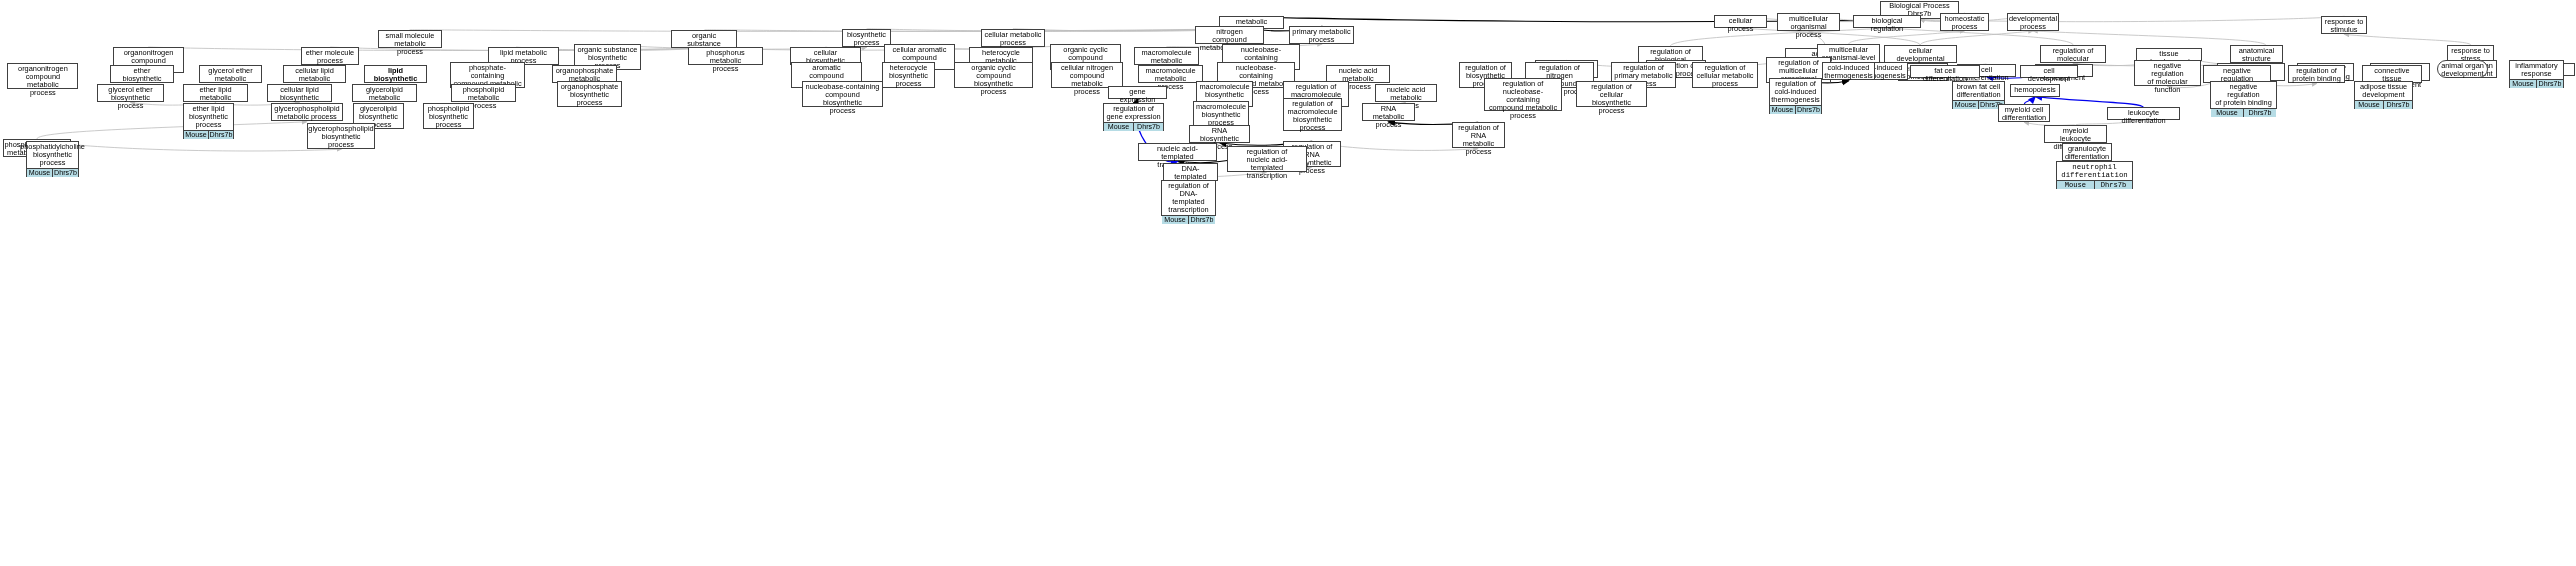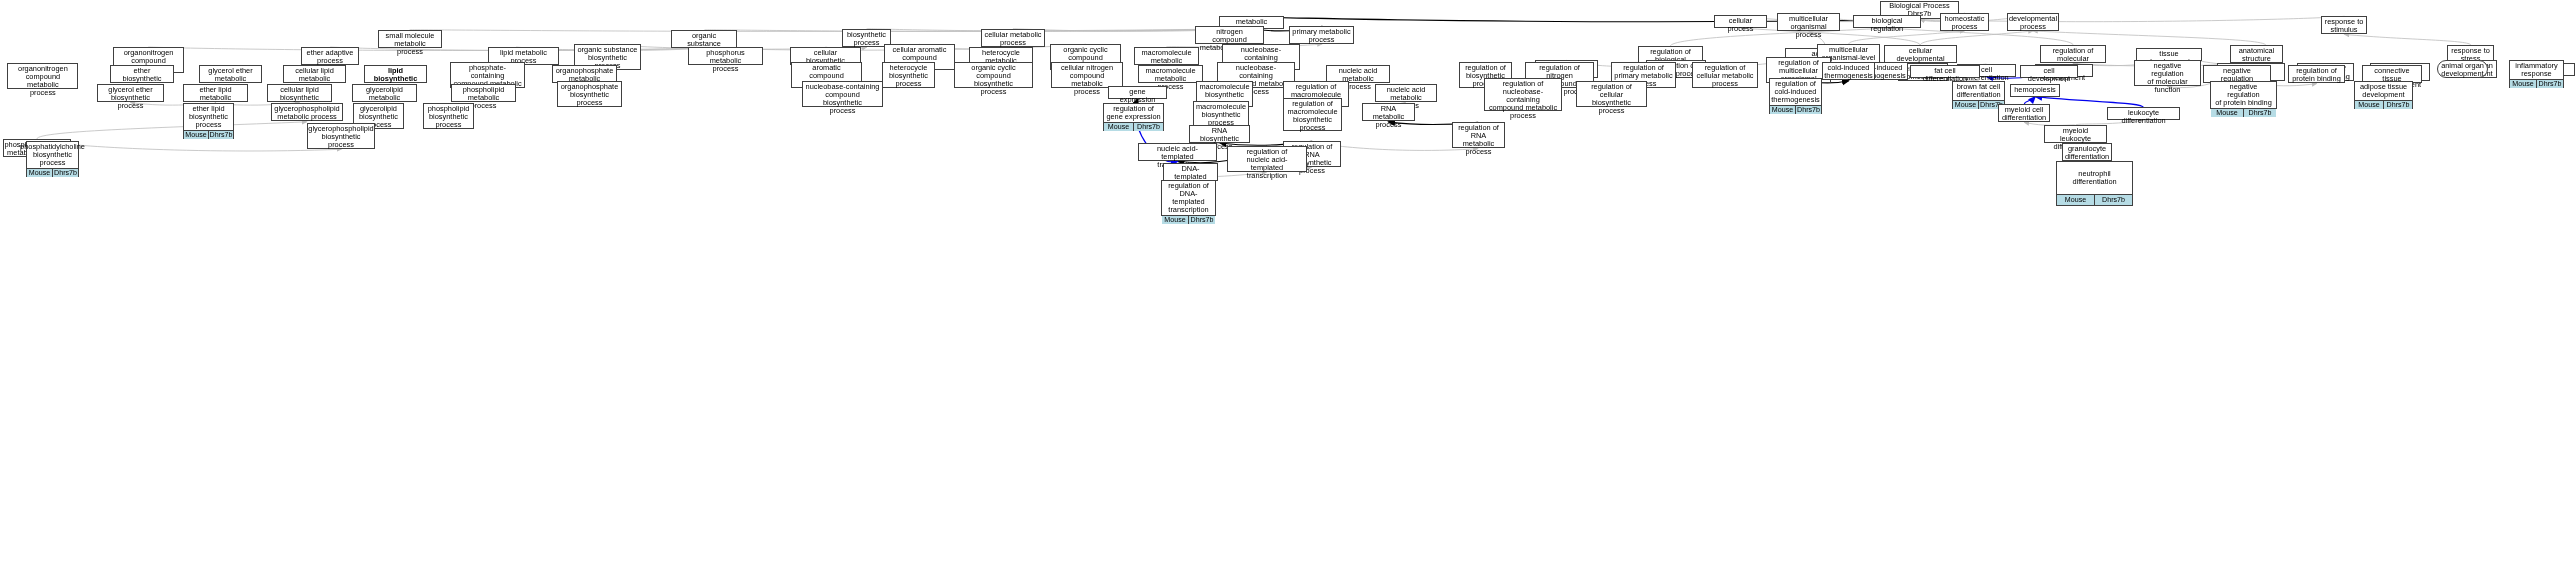--- a/index.html
+++ b/index.html
@@ -191,21 +191,21 @@
       <div class="node" style="left: 2447px; top: 45px; width: 47px; height: 18.3px;">
         <div class="lbl">response to
 stress</div>
       </div>
       <div class="node" style="left: 113px; top: 47px; width: 71px; height: 26px;">
         <div class="lbl">organonitrogen
 compound metabolic
 process</div>
       </div>
       <div class="node" style="left: 301px; top: 47px; width: 58px; height: 18.3px;">
-        <div class="lbl">ether adaptive
+        <div class="lbl">ether molecule
 process</div>
       </div>
       <div class="node" style="left: 488px; top: 47px; width: 71px; height: 18.3px;">
         <div class="lbl">lipid metabolic
 process</div>
       </div>
       <div class="node" style="left: 574px; top: 44px; width: 67px; height: 26px;">
         <div class="lbl">organic substance
 biosynthetic
 process</div>
@@ -611,21 +611,21 @@
       </div>
       <div class="node" style="left: 1161px; top: 180px; width: 55px; height: 36px;">
         <div class="lbl">regulation of
 DNA-templated
 transcription</div>
         <div class="badge" style="background: rgb(182, 220, 229);">
           <span class="sp-left">Mouse</span>
           <span>Dhrs7b</span>
         </div>
       </div>
-      <div class="node" style="left: 2056px; top: 161px; width: 77px; height: 45px;">
+      <div class="node" style="left: 2056px; top: 161px; width: 77px; height: 28px; font-family: Liberation Mono, monospace;">
         <div class="lbl">neutrophil differentiation</div>
         <div class="badge" style="background: rgb(182, 220, 229);">
           <span class="sp-left">Mouse</span>
           <span>Dhrs7b</span>
         </div>
       </div>
     </div>
 </div>
 
 

